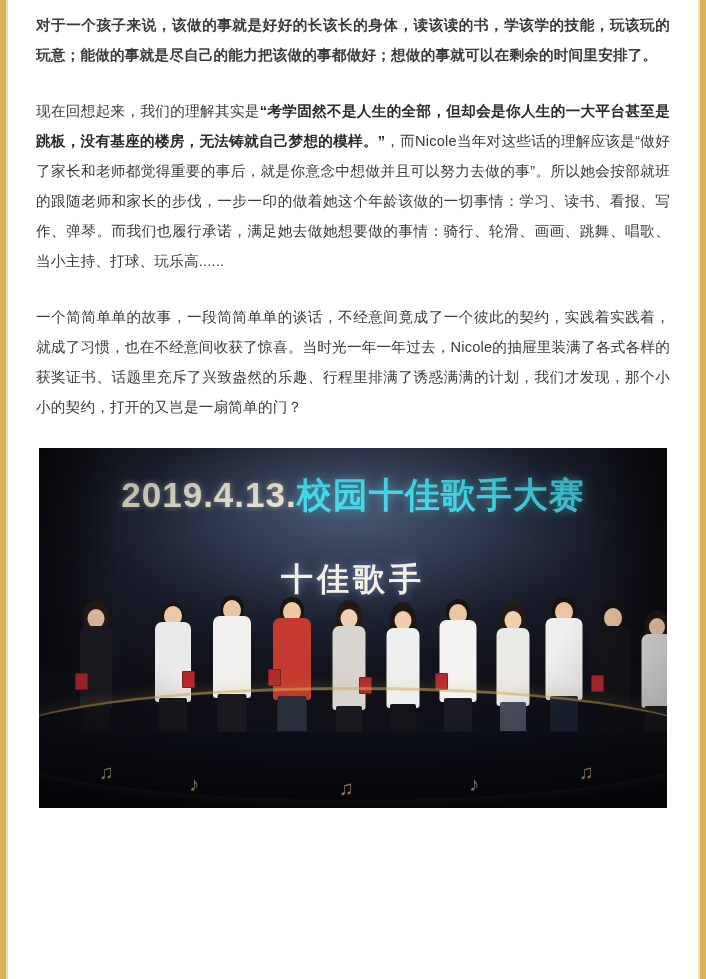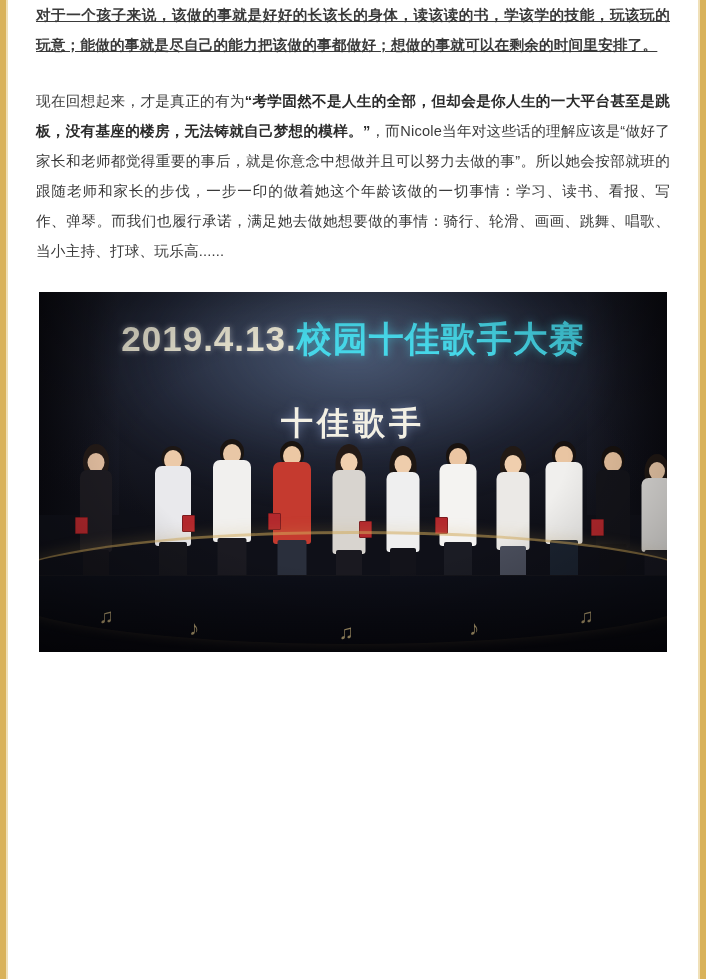--- a/index.html
+++ b/index.html
@@ -45,21 +45,21 @@
   p.para {
     font-size: 14.6px;
     line-height: 30px;
     color: #3a3a3a;
     margin: 0 0 26px 0;
     text-align: justify;
     text-justify: inter-ideograph;
     letter-spacing: 0.2px;
   }
   p.para.first {
-    text-decoration: underline;
+    padding-top: 10px;
   }
   .gold-bold {
     color: #b8923c;
     font-weight: bold;
   }
   .dark-bold {
     color: #2b2b2b;
     font-weight: bold;
   }
   .figure {
@@ -202,22 +202,23 @@
 </style>
 </head>
 <body>
 
 <div class="page">
   <div class="content">
 
     <p class="para first gold-bold">对于一个孩子来说，该做的事就是好好的长该长的身体，读该读的书，学该学的技能，玩该玩的玩意；能做的事就是尽自己的能力把该做的事都做好；想做的事就可以在剩余的时间里安排了。</p>
 
 
-    <p class="para"><span>现在回想起来，才是真正的有为</span><span class="dark-bold">“考学固然不是人生的全部，但却会是你人生的一大平台甚至是跳板，没有基座的楼房，无法铸就自己梦想的模样。”</span><span>，而Nicole当年对这些话的理解应该是“做好了家长和老师都觉得重要的事后，就是你意念中想做并且可以努力去做的事”。所以她会按部就班的跟随老师和家长的步伐，一步一印的做着她这个年龄该做的一切事情：学习、读书、看报、写作、弹琴。而我们也履行承诺，满足她去做她想要做的事情：骑行、轮滑、画画、跳舞、唱歌、当小主持、打球、玩乐高......</span></p>
-
+    <p class="para"><span>现在回想起来，我们的理解其实是</span><span class="dark-bold">“考学固然不是人生的全部，但却会是你人生的一大平台甚至是跳板，没有基座的楼房，无法铸就自己梦想的模样。”</span><span>，而Nicole当年对这些话的理解应该是“做好了家长和老师都觉得重要的事后，就是你意念中想做并且可以努力去做的事”。所以她会按部就班的跟随老师和家长的步伐，一步一印的做着她这个年龄该做的一切事情：学习、读书、看报、写作、弹琴。而我们也履行承诺，满足她去做她想要做的事情：骑行、轮滑、画画、跳舞、唱歌、当小主持、打球、玩乐高......</span></p>
+
+    <p class="para"><span>一个简简单单的故事，一段简简单单的谈话，不经意间竟成了一个彼此的契约，实践着实践着，就成了习惯，也在不经意间收获了惊喜。当时光一年一年过去，Nicole的抽屉里装满了各式各样的获奖证书、话题里充斥了兴致盎然的乐趣、行程里排满了诱惑满满的计划，我们才发现，那个小小的契约，打开的又岂是一扇简单的门？</span></p>
 
     <div class="figure">
       <div class="stage-bg"></div>
       <div class="stage-glow"></div>
       <div class="curtain-left"></div>
       <div class="curtain-right"></div>
 
       <div class="banner-title"><span class="y">2019.4.13.</span><span class="c">校园十佳歌手大赛</span></div>
 
       <div class="banner-sub">十佳歌手</div>

